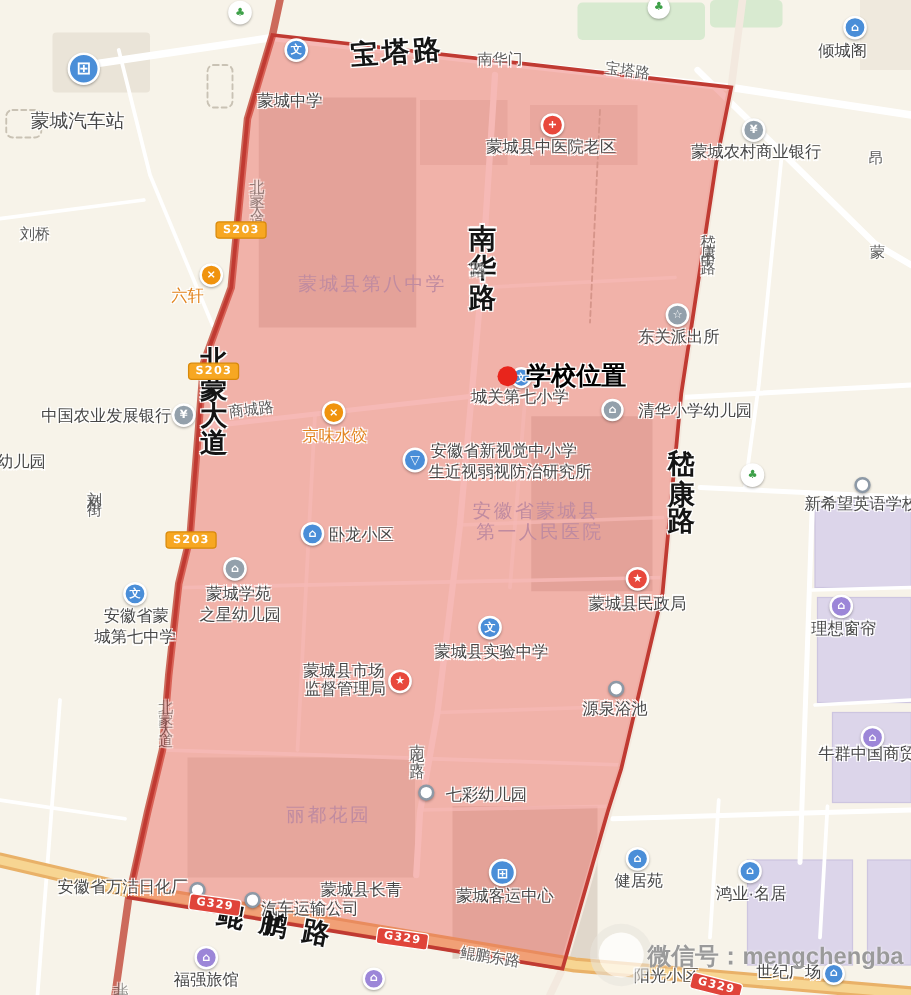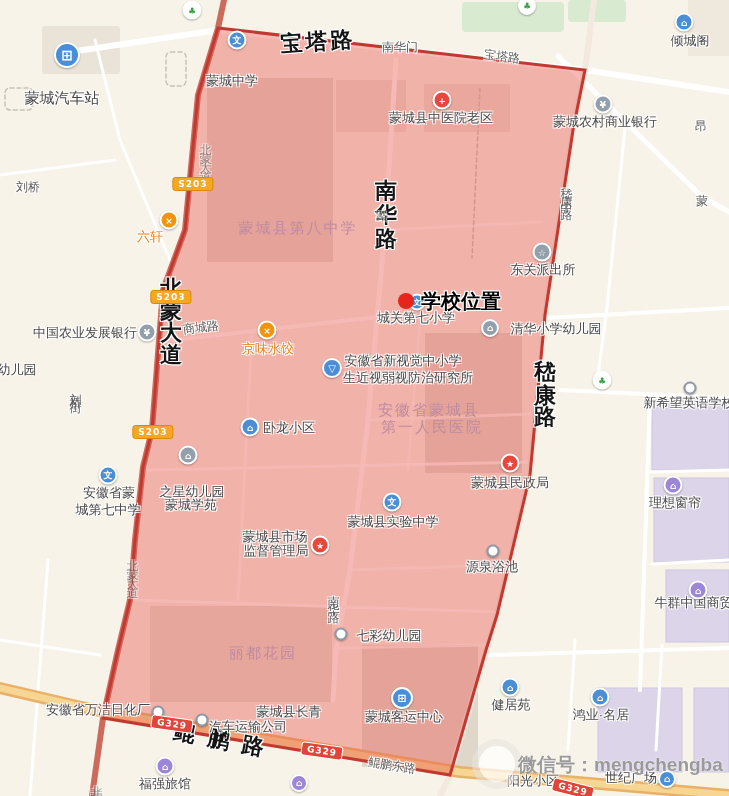--- a/index.html
+++ b/index.html
@@ -128,37 +128,37 @@
       <div class="lbl sm" style="left: 400px; top: 48px; transform: translate(-50%, -50%);">南华门</div>
       <div class="lbl sm" style="left: 502px; top: 57px; transform: translate(-50%, -50%) rotate(7deg);">宝塔路</div>
       <div class="lbl sm" style="left: 201px; top: 328px; transform: translate(-50%, -50%) rotate(-7deg);">商城路</div>
       <div class="lbl sm" style="left: 392px; top: 766px; transform: translate(-50%, -50%) rotate(9deg);">鲲鹏东路</div>
       <div class="lbl sm v" style="left: 75px; top: 390px; letter-spacing: 5px; transform: translate(-50%, -50%);">刘桥街</div>
       <div class="lbl sm" style="left: 28px; top: 188px; transform: translate(-50%, -50%);">刘桥</div>
       <div class="lbl sm" style="left: 701px; top: 127px; transform: translate(-50%, -50%);">昂</div>
       <div class="lbl sm" style="left: 702px; top: 202px; transform: translate(-50%, -50%);">蒙</div>
       <div class="lbl poi lg" style="left: 62px; top: 98px; transform: translate(-50%, -50%);">蒙城汽车站</div>
       <div class="lbl poi" style="left: 232px; top: 57px; transform: translate(-50%, -50%); margin-top: 24px;">蒙城中学</div>
-      <div class="lbl poi" style="left: 690px; top: 41px; transform: translate(-50%, -50%);">倾城阁</div>
+      <div class="lbl poi" style="left: 674px; top: 41px; transform: translate(-50%, -50%);">倾城阁</div>
       <div class="lbl poi" style="left: 441px; top: 118px; transform: translate(-50%, -50%);">蒙城县中医院老区</div>
       <div class="lbl poi" style="left: 605px; top: 122px; transform: translate(-50%, -50%);">蒙城农村商业银行</div>
       <div class="lbl poi" style="left: 543px; top: 270px; transform: translate(-50%, -50%);">东关派出所</div>
       <div class="lbl poi" style="left: 416px; top: 318px; transform: translate(-50%, -50%);">城关第七小学</div>
       <div class="lbl poi" style="left: 556px; top: 329px; transform: translate(-50%, -50%);">清华小学幼儿园</div>
       <div class="lbl poi" style="left: 403px; top: 361px; transform: translate(-50%, -50%);">安徽省新视觉中小学</div>
       <div class="lbl poi" style="left: 408px; top: 378px; transform: translate(-50%, -50%);">生近视弱视防治研究所</div>
       <div class="lbl poi orange" style="left: 268px; top: 349px; transform: translate(-50%, -50%);">京味水饺</div>
       <div class="lbl poi orange" style="left: 150px; top: 237px; transform: translate(-50%, -50%);">六轩</div>
       <div class="lbl poi" style="left: 85px; top: 333px; transform: translate(-50%, -50%);">中国农业发展银行</div>
       <div class="lbl poi" style="left: 17px; top: 370px; transform: translate(-50%, -50%);">幼儿园</div>
       <div class="lbl poi" style="left: 289px; top: 428px; transform: translate(-50%, -50%);">卧龙小区</div>
       <div class="lbl aoi" style="left: 429px; top: 410px; transform: translate(-50%, -50%);">安徽省蒙城县</div>
       <div class="lbl aoi" style="left: 432px; top: 427px; transform: translate(-50%, -50%);">第一人民医院</div>
       <div class="lbl aoi" style="left: 298px; top: 228px; transform: translate(-50%, -50%);">蒙城县第八中学</div>
-      <div class="lbl poi" style="left: 191px; top: 475px; transform: translate(-50%, -50%); margin-top: 30px;">蒙城学苑</div>
+      <div class="lbl poi" style="left: 191px; top: 475px; transform: translate(-50%, -50%);">蒙城学苑</div>
       <div class="lbl poi" style="left: 192px; top: 492px; transform: translate(-50%, -50%);">之星幼儿园</div>
       <div class="lbl poi" style="left: 109px; top: 493px; transform: translate(-50%, -50%);">安徽省蒙</div>
       <div class="lbl poi" style="left: 108px; top: 510px; transform: translate(-50%, -50%);">城第七中学</div>
       <div class="lbl poi" style="left: 275px; top: 537px; transform: translate(-50%, -50%);">蒙城县市场</div>
       <div class="lbl poi" style="left: 276px; top: 551px; transform: translate(-50%, -50%);">监督管理局</div>
       <div class="lbl poi" style="left: 393px; top: 522px; transform: translate(-50%, -50%);">蒙城县实验中学</div>
       <div class="lbl poi" style="left: 510px; top: 483px; transform: translate(-50%, -50%);">蒙城县民政局</div>
       <div class="lbl poi" style="left: 492px; top: 567px; transform: translate(-50%, -50%);">源泉浴池</div>
       <div class="lbl poi" style="left: 675px; top: 503px; transform: translate(-50%, -50%);">理想窗帘</div>
       <div class="lbl poi" style="left: 689px; top: 403px; transform: translate(-50%, -50%);">新希望英语学校</div>

